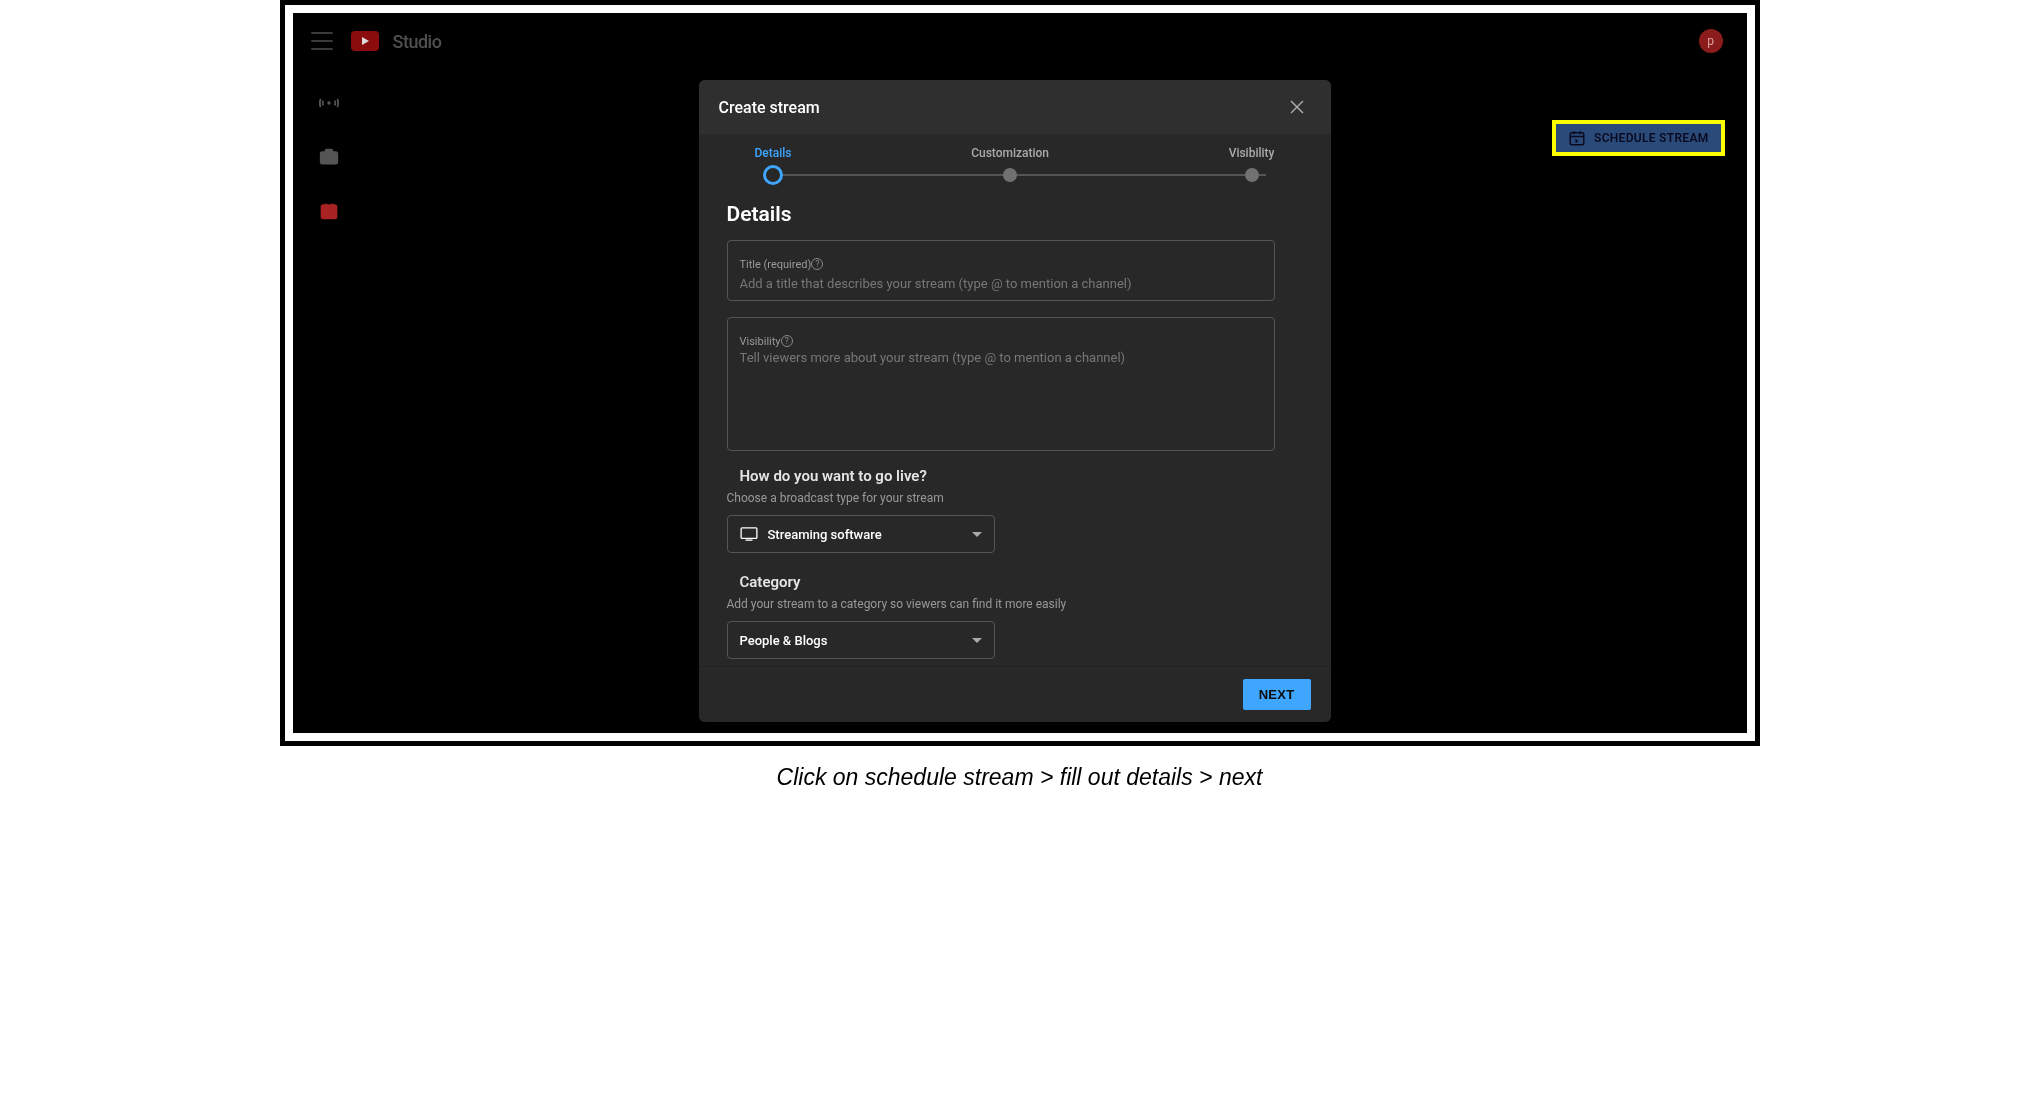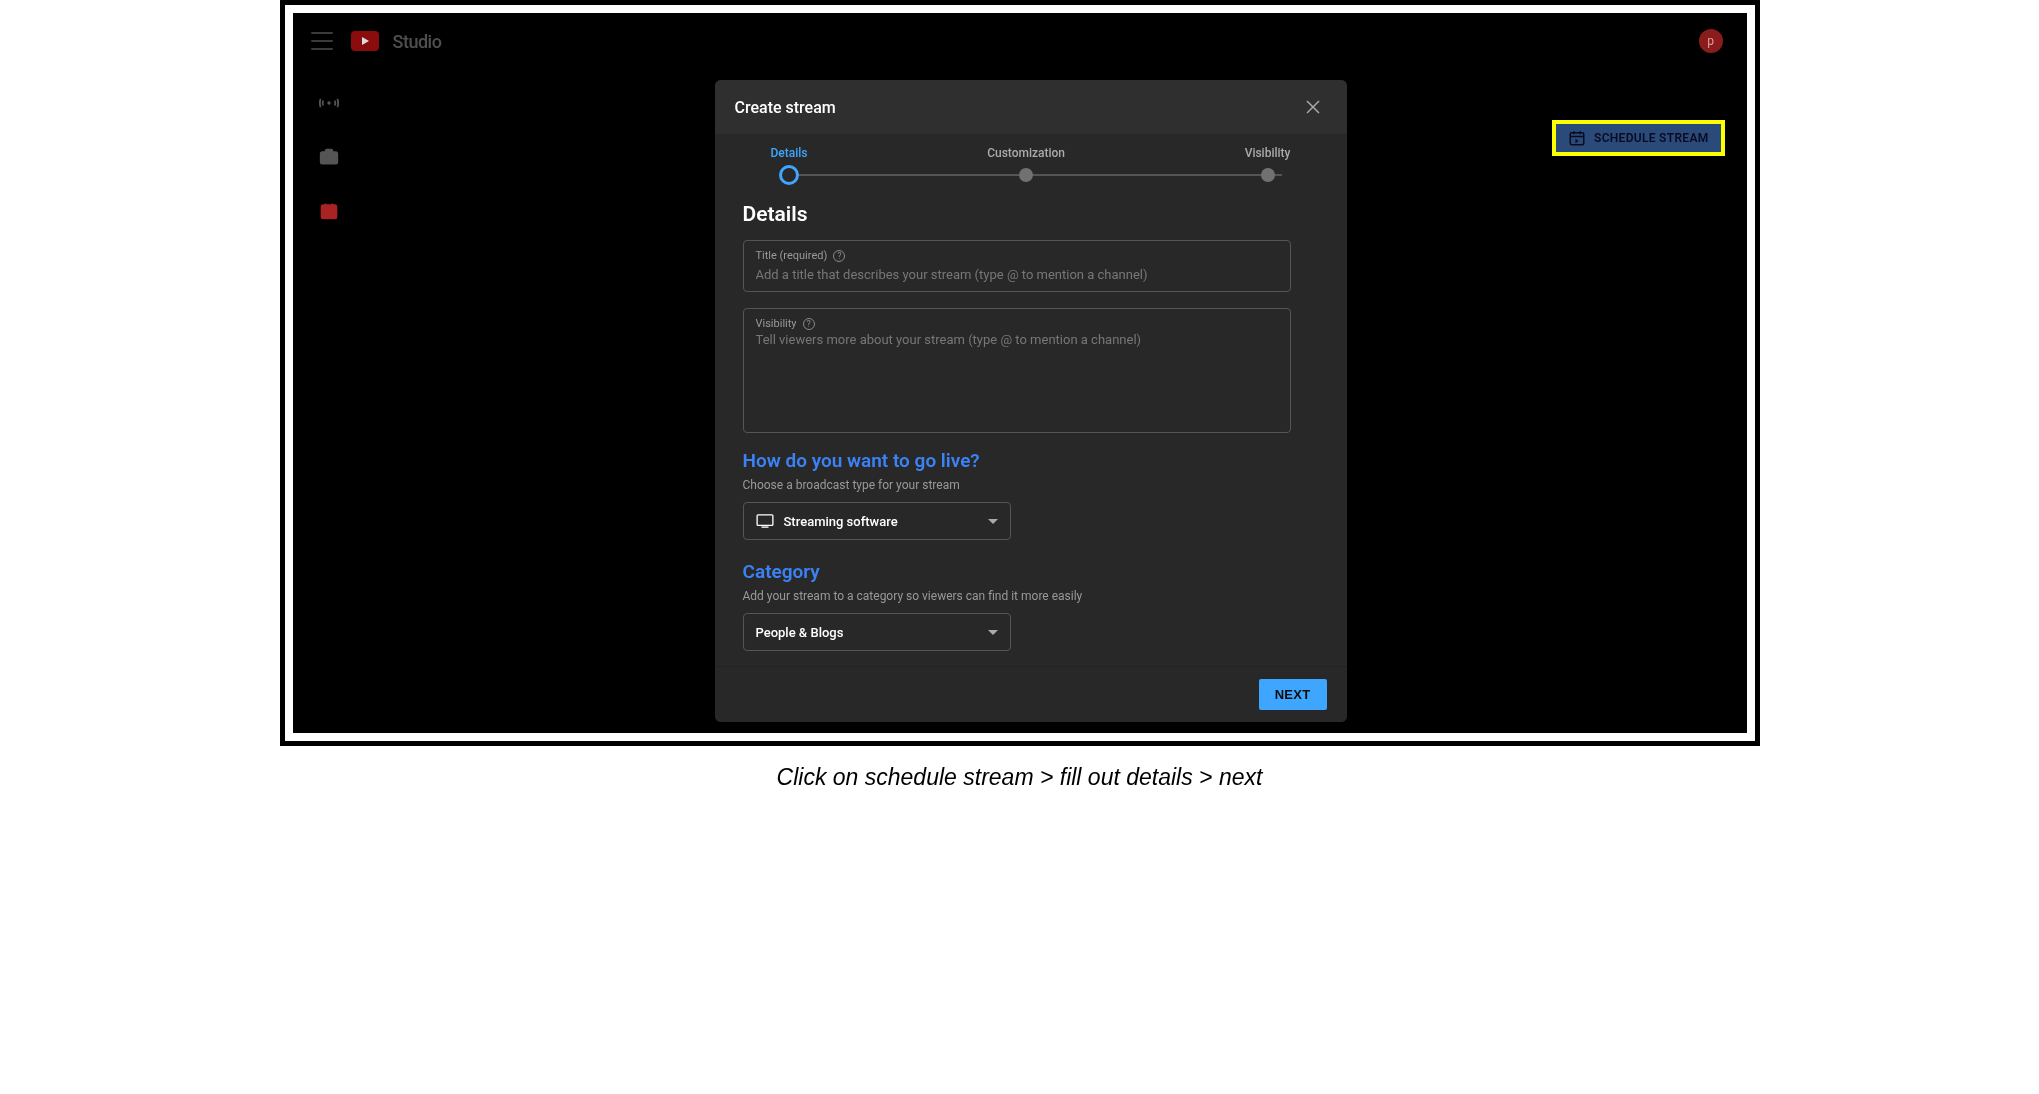--- a/index.html
+++ b/index.html
@@ -14,45 +14,45 @@
 .logo-yt-tri { width: 0; height: 0; border-left: 7px solid #ddd; border-top: 4px solid transparent; border-bottom: 4px solid transparent; margin-left: 2px; }
 .logo-text { color: #4f4f4f; font-size: 18px; font-weight: 500; letter-spacing: -0.5px; }
 .avatar { width: 24px; height: 24px; border-radius: 50%; background: #8a1c1c; color: #e0a0a0; font-size: 12px; display: flex; align-items: center; justify-content: center; margin-left: auto; margin-right: 6px; }
 .sidebar { position: absolute; left: 14px; top: 70px; width: 40px; display: flex; flex-direction: column; gap: 18px; align-items: center; }
 .sb-item { width: 36px; height: 36px; display: flex; align-items: center; justify-content: center; border-radius: 6px; cursor: pointer; }
 .sb-item.active svg { fill: #a82323; stroke: #a82323; }
 .sb-item svg { fill: #555; stroke: #555; }
 .schedule-btn { position: absolute; top: 70px; right: 20px; border: 4px solid #fbff00; background: #2a4a7a; padding: 5px 12px; display: flex; align-items: center; gap: 8px; cursor: pointer; margin-top: 35px; }
 .schedule-btn span { color: #0a0a20; font-size: 12px; font-weight: 600; letter-spacing: 0.3px; }
 .schedule-cal-icon { width: 18px; height: 18px; }
-.dialog { position: absolute; top: 65px; left: 420px; width: 632px; height: 642px; background: #282828; border-radius: 6px; display: flex; flex-direction: column; overflow: hidden; }
+.dialog { position: absolute; top: 65px; left: 404px; width: 632px; height: 642px; background: #282828; border-radius: 6px; display: flex; flex-direction: column; overflow: hidden; }
 .dialog-head { height: 54px; display: flex; align-items: center; justify-content: space-between; padding: 0 20px; background: #2f2f2f; }
 .dialog-title { color: #fff; font-size: 16px; font-weight: 500; }
 .close-btn { width: 28px; height: 28px; display: flex; align-items: center; justify-content: center; cursor: pointer; }
 .close-btn svg { stroke: #aaa; }
 .stepper { display: flex; justify-content: space-between; padding: 12px 56px 0 56px; position: relative; }
 .step { display: flex; flex-direction: column; align-items: center; gap: 8px; flex: 0 0 auto; z-index: 2; }
 .step-lbl { font-size: 12px; color: #aaa; font-weight: 500; }
 .step.active .step-lbl { color: #3ea6ff; }
 .step-circ { width: 14px; height: 14px; border-radius: 50%; background: #717171; }
 .step.active .step-circ { width: 14px; height: 14px; background: #282828; border: 3px solid #3ea6ff; box-sizing: content-box; position: relative; top: -3px; }
 .step-line { position: absolute; height: 2px; background: #555; top: 40px; left: 65px; right: 65px; z-index: 1; }
 .dialog-body { flex: 1; overflow: hidden; position: relative; }
 .scroll-area { position: absolute; inset: 0; overflow-y: auto; padding: 14px 56px 20px 28px; }
 .scroll-area::-webkit-scrollbar { width: 10px; }
 .scroll-area::-webkit-scrollbar-track { background: transparent; }
 .scroll-area::-webkit-scrollbar-thumb { background: #585858; border-radius: 5px; }
 .sec-title { color: #fff; font-size: 21px; font-weight: 600; margin-bottom: 14px; }
 .field { border: 1px solid #555; border-radius: 4px; background: #282828; padding: 8px 12px; margin-bottom: 16px; }
-.field-lbl { color: #999; font-size: 11px; display: flex; align-items: flex-end; gap: 6px; margin-bottom: 2px; }
+.field-lbl { color: #999; font-size: 11px; display: flex; align-items: flex-start; margin-bottom: 2px; margin-top: 9px; }
 .help-icn { width: 12px; height: 12px; border: 1px solid #888; border-radius: 50%; display: inline-flex; align-items: center; justify-content: center; font-size: 9px; color: #888; }
 .field-input { width: 100%; background: transparent; border: none; color: #fff; font-size: 13px; outline: none; font-family: inherit; }
 .field-input::placeholder { color: #777; }
 .field-textarea { min-height: 88px; resize: none; }
-.sub-h { color: #3b82f6; font-size: 19px; font-weight: 600; margin-top: 6px; margin-bottom: 6px; }
+.sub-h { color: #e5e5e5; font-size: 15px; font-weight: 600; margin-top: 6px; margin-bottom: 6px; margin-left: 13px; }
 .sub-desc { color: #999; font-size: 12px; margin-bottom: 10px; }
 .select-box { border: 1px solid #555; border-radius: 4px; background: #282828; height: 38px; width: 268px; display: flex; align-items: center; padding: 0 12px; cursor: pointer; margin-bottom: 20px; }
 .select-box .sel-icon { margin-right: 10px; }
 .select-box .sel-text { color: #fff; font-size: 13px; font-weight: 500; flex: 1; }
 .select-box .sel-caret { width: 0; height: 0; border-left: 5px solid transparent; border-right: 5px solid transparent; border-top: 5px solid #aaa; }
 .dialog-foot { height: 56px; display: flex; align-items: center; justify-content: flex-end; padding: 0 20px; background: #282828; border-top: 1px solid rgba(0,0,0,0.15); }
 .next-btn { background: #3ea6ff; color: #0d0d0d; border: none; font-size: 13px; font-weight: 600; padding: 8px 16px; border-radius: 2px; cursor: pointer; letter-spacing: 0.3px; }
 .caption { font-size: 23px; color: #000; text-align: center; margin: 18px 0 6px 0; font-family: "Segoe UI", Arial, sans-serif; font-style: italic; }
 </style>
 </head>

